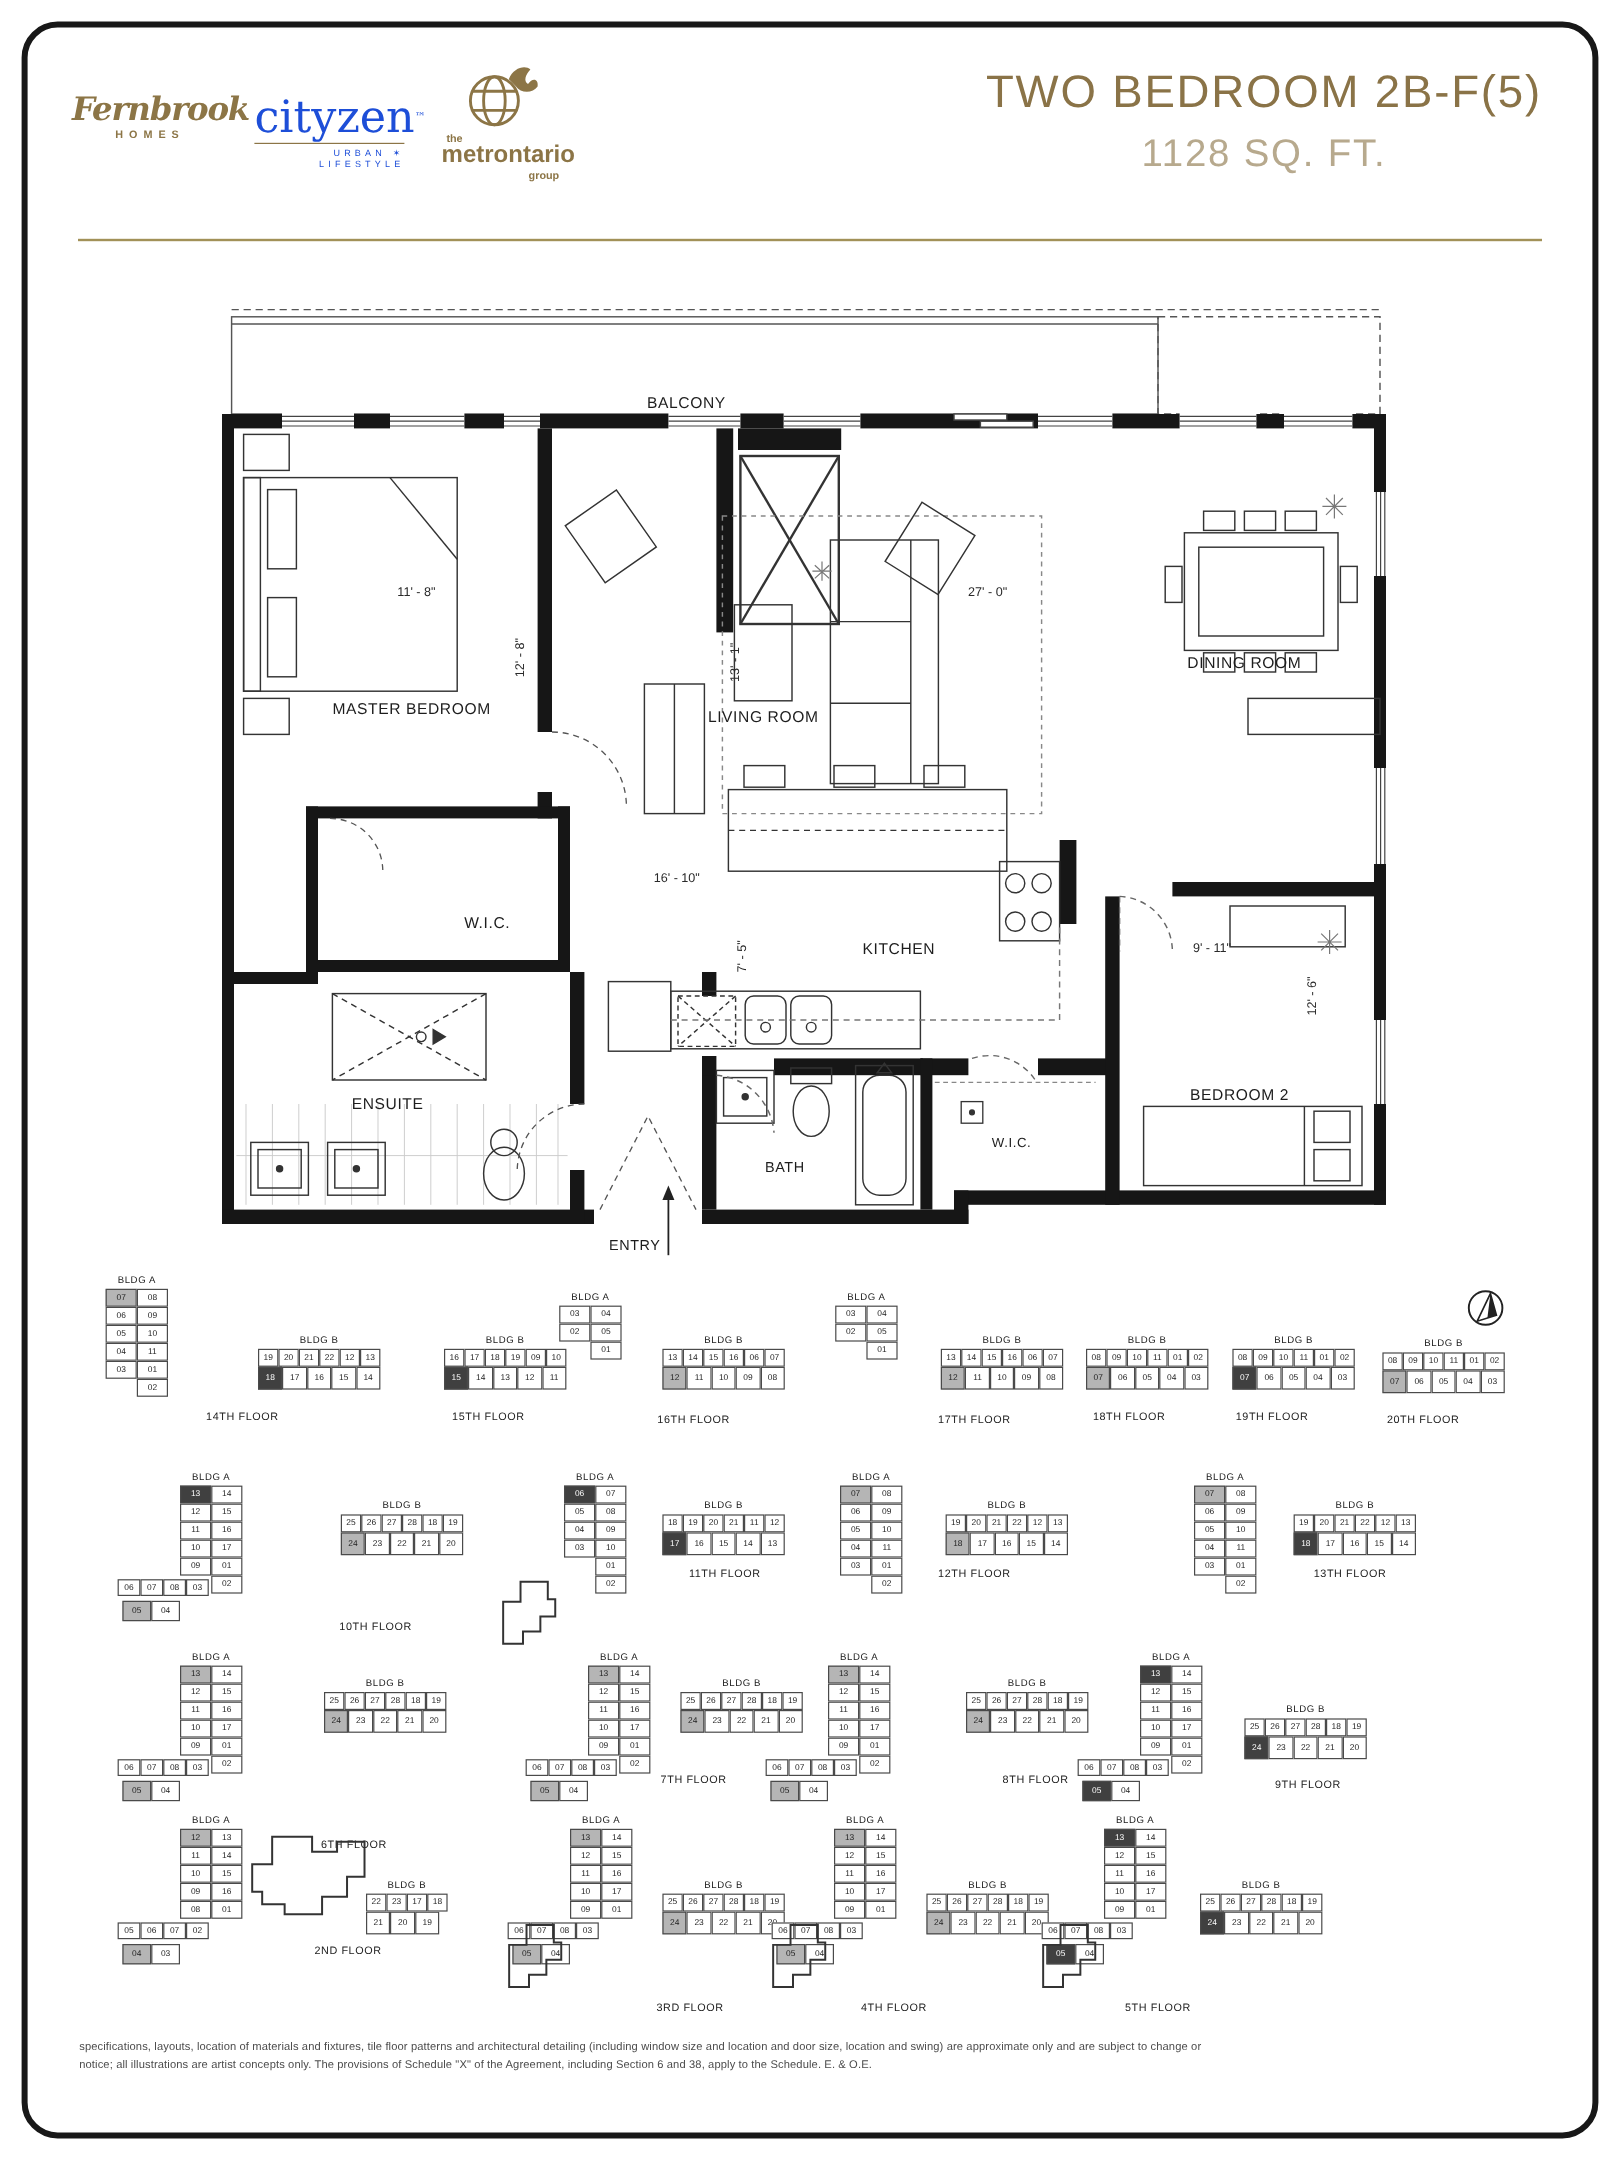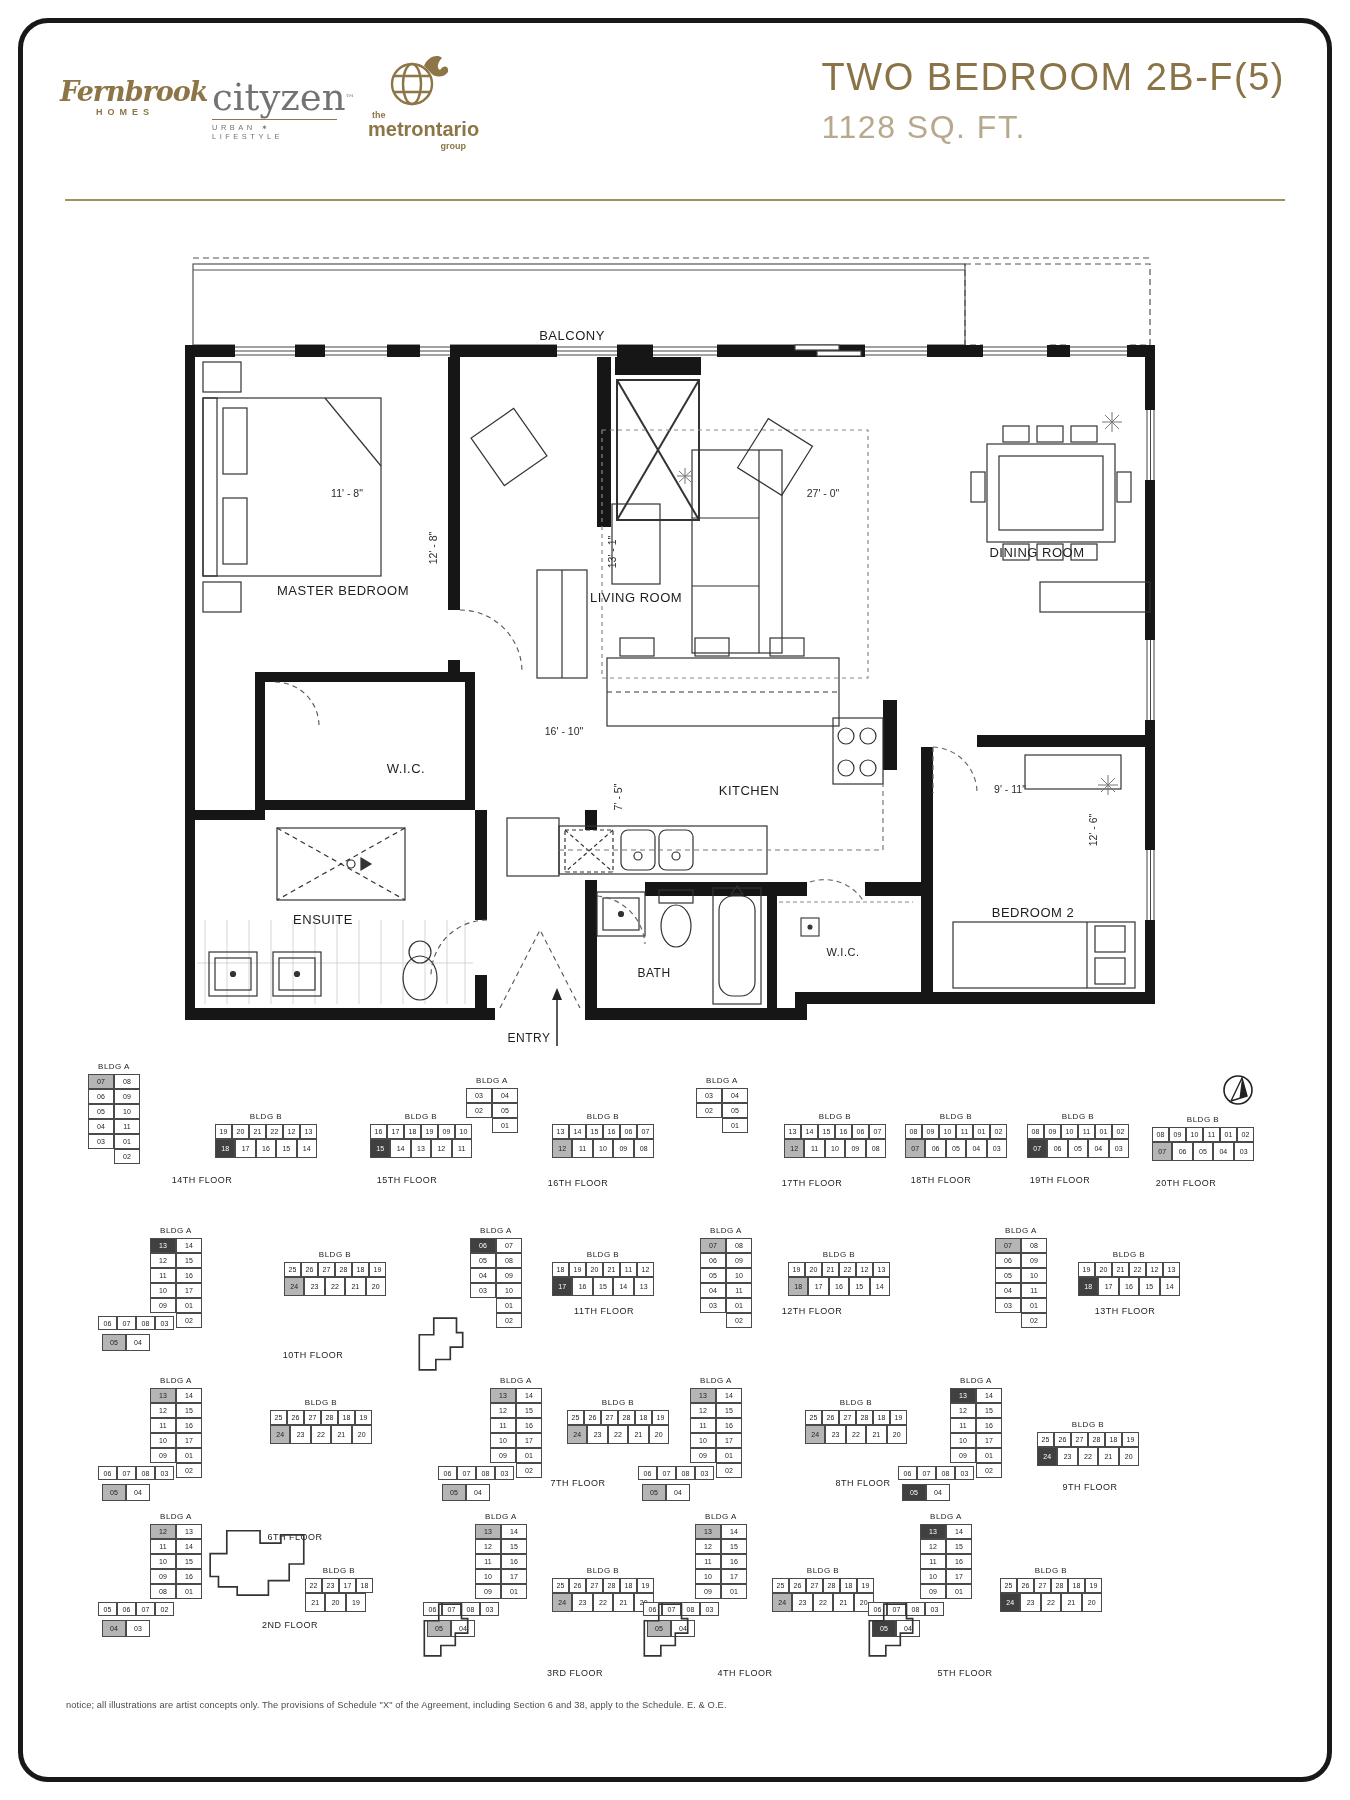--- a/index.html
+++ b/index.html
@@ -2,29 +2,29 @@
 <html><head>
 <meta charset="utf-8">
 <style>
   html,body{margin:0;padding:0;background:#fff;}
   body{width:1350px;height:1800px;position:relative;font-family:"Liberation Sans",sans-serif;overflow:hidden;}
   #frame{position:absolute;left:18px;top:18px;right:18px;bottom:18px;border:5px solid #181818;border-radius:30px;}
   
   #logo-fernbrook{position:absolute;left:60px;top:76px;color:#8c7546;text-align:center;width:130px;}
   #logo-fernbrook .l1{font-family:"DejaVu Serif",serif;font-style:italic;font-weight:bold;font-size:27px;letter-spacing:-1px;}
   #logo-fernbrook .l2{font-size:9px;letter-spacing:5px;margin-top:0px;font-weight:bold;}
-  #logo-cityzen{position:absolute;left:212px;top:80px;color:#737373;text-align:left;width:125px;}
+  #logo-cityzen{position:absolute;left:212px;top:80px;color:#1d4ed8;text-align:right;width:125px;}
   #logo-cityzen .l1{font-family:"DejaVu Serif",serif;font-size:37px;line-height:36px;}
   #logo-cityzen .tm{font-size:9px;vertical-align:top;}
   #logo-cityzen .l2{font-size:7.5px;letter-spacing:3.5px;margin-top:3px;border-top:1px solid #8c7546;padding-top:3px;}
   #logo-metro{position:absolute;left:368px;top:52px;color:#8c7546;width:100px;text-align:center;}
   #logo-metro .l0{font-size:9px;text-align:left;margin-left:4px;font-weight:bold;}
   #logo-metro .l1{font-size:20px;font-weight:bold;letter-spacing:0px;margin-top:-2px;}
   #logo-metro .l2{font-size:9px;text-align:right;margin-right:2px;font-weight:bold;}
-  #title-block{position:absolute;right:65px;top:56px;text-align:left;}
+  #title-block{position:absolute;right:65px;top:56px;text-align:center;}
   #page-title{font-size:38px;color:#8a7347;letter-spacing:1.5px;}
   #page-subtitle{font-size:32px;color:#b7a98d;letter-spacing:1.5px;margin-top:10px;}
   #gold-rule{position:absolute;left:65px;top:199px;width:1220px;height:2px;background:#a29158;}
   .kp-bldg-label{position:absolute;font-size:8px;color:#222;letter-spacing:0.5px;white-space:nowrap;transform:translateX(-50%);}
   .kp-floor-label{position:absolute;font-size:9px;color:#222;letter-spacing:0.5px;white-space:nowrap;transform:translateX(-50%);}
   .kp-col{position:absolute;display:flex;flex-direction:column;}
   .kp-row{position:absolute;display:flex;flex-direction:row;}
   .kp-cell{box-sizing:border-box;border:1px solid #4a4a4a;background:#fff;color:#222;
            font-size:7px;display:flex;align-items:center;justify-content:center;}
   .kp-cell.hg{background:#b5b5b5;}
@@ -960,15 +960,16 @@
       <div class="kp-floor-label" style="left: 965px; top: 1668px;">5TH FLOOR</div>
     </div>
 
   <svg width="36" height="36" viewBox="0 0 36 36" style="position:absolute;left:1220px;top:1072px;">
     <circle cx="18" cy="18" r="14" stroke="#222" stroke-width="1.6" fill="none"></circle>
     <path d="M22 6 L11 29 L27 24 Z" stroke="#222" stroke-width="1.4" fill="none"></path>
     <path d="M22 6 L27 24 L19.5 26.3 Z" fill="#222"></path>
   </svg>
 
   <div id="disclaimer">
+      <div>specifications, layouts, location of materials and fixtures, tile floor patterns and architectural detailing (including window size and location and door size, location and swing) are approximate only and are subject to change or</div>
       <div>notice; all illustrations are artist concepts only. The provisions of Schedule "X" of the Agreement, including Section 6 and 38, apply to the Schedule. E. &amp; O.E.</div>
     </div>
 </div>
 
 </body></html>

